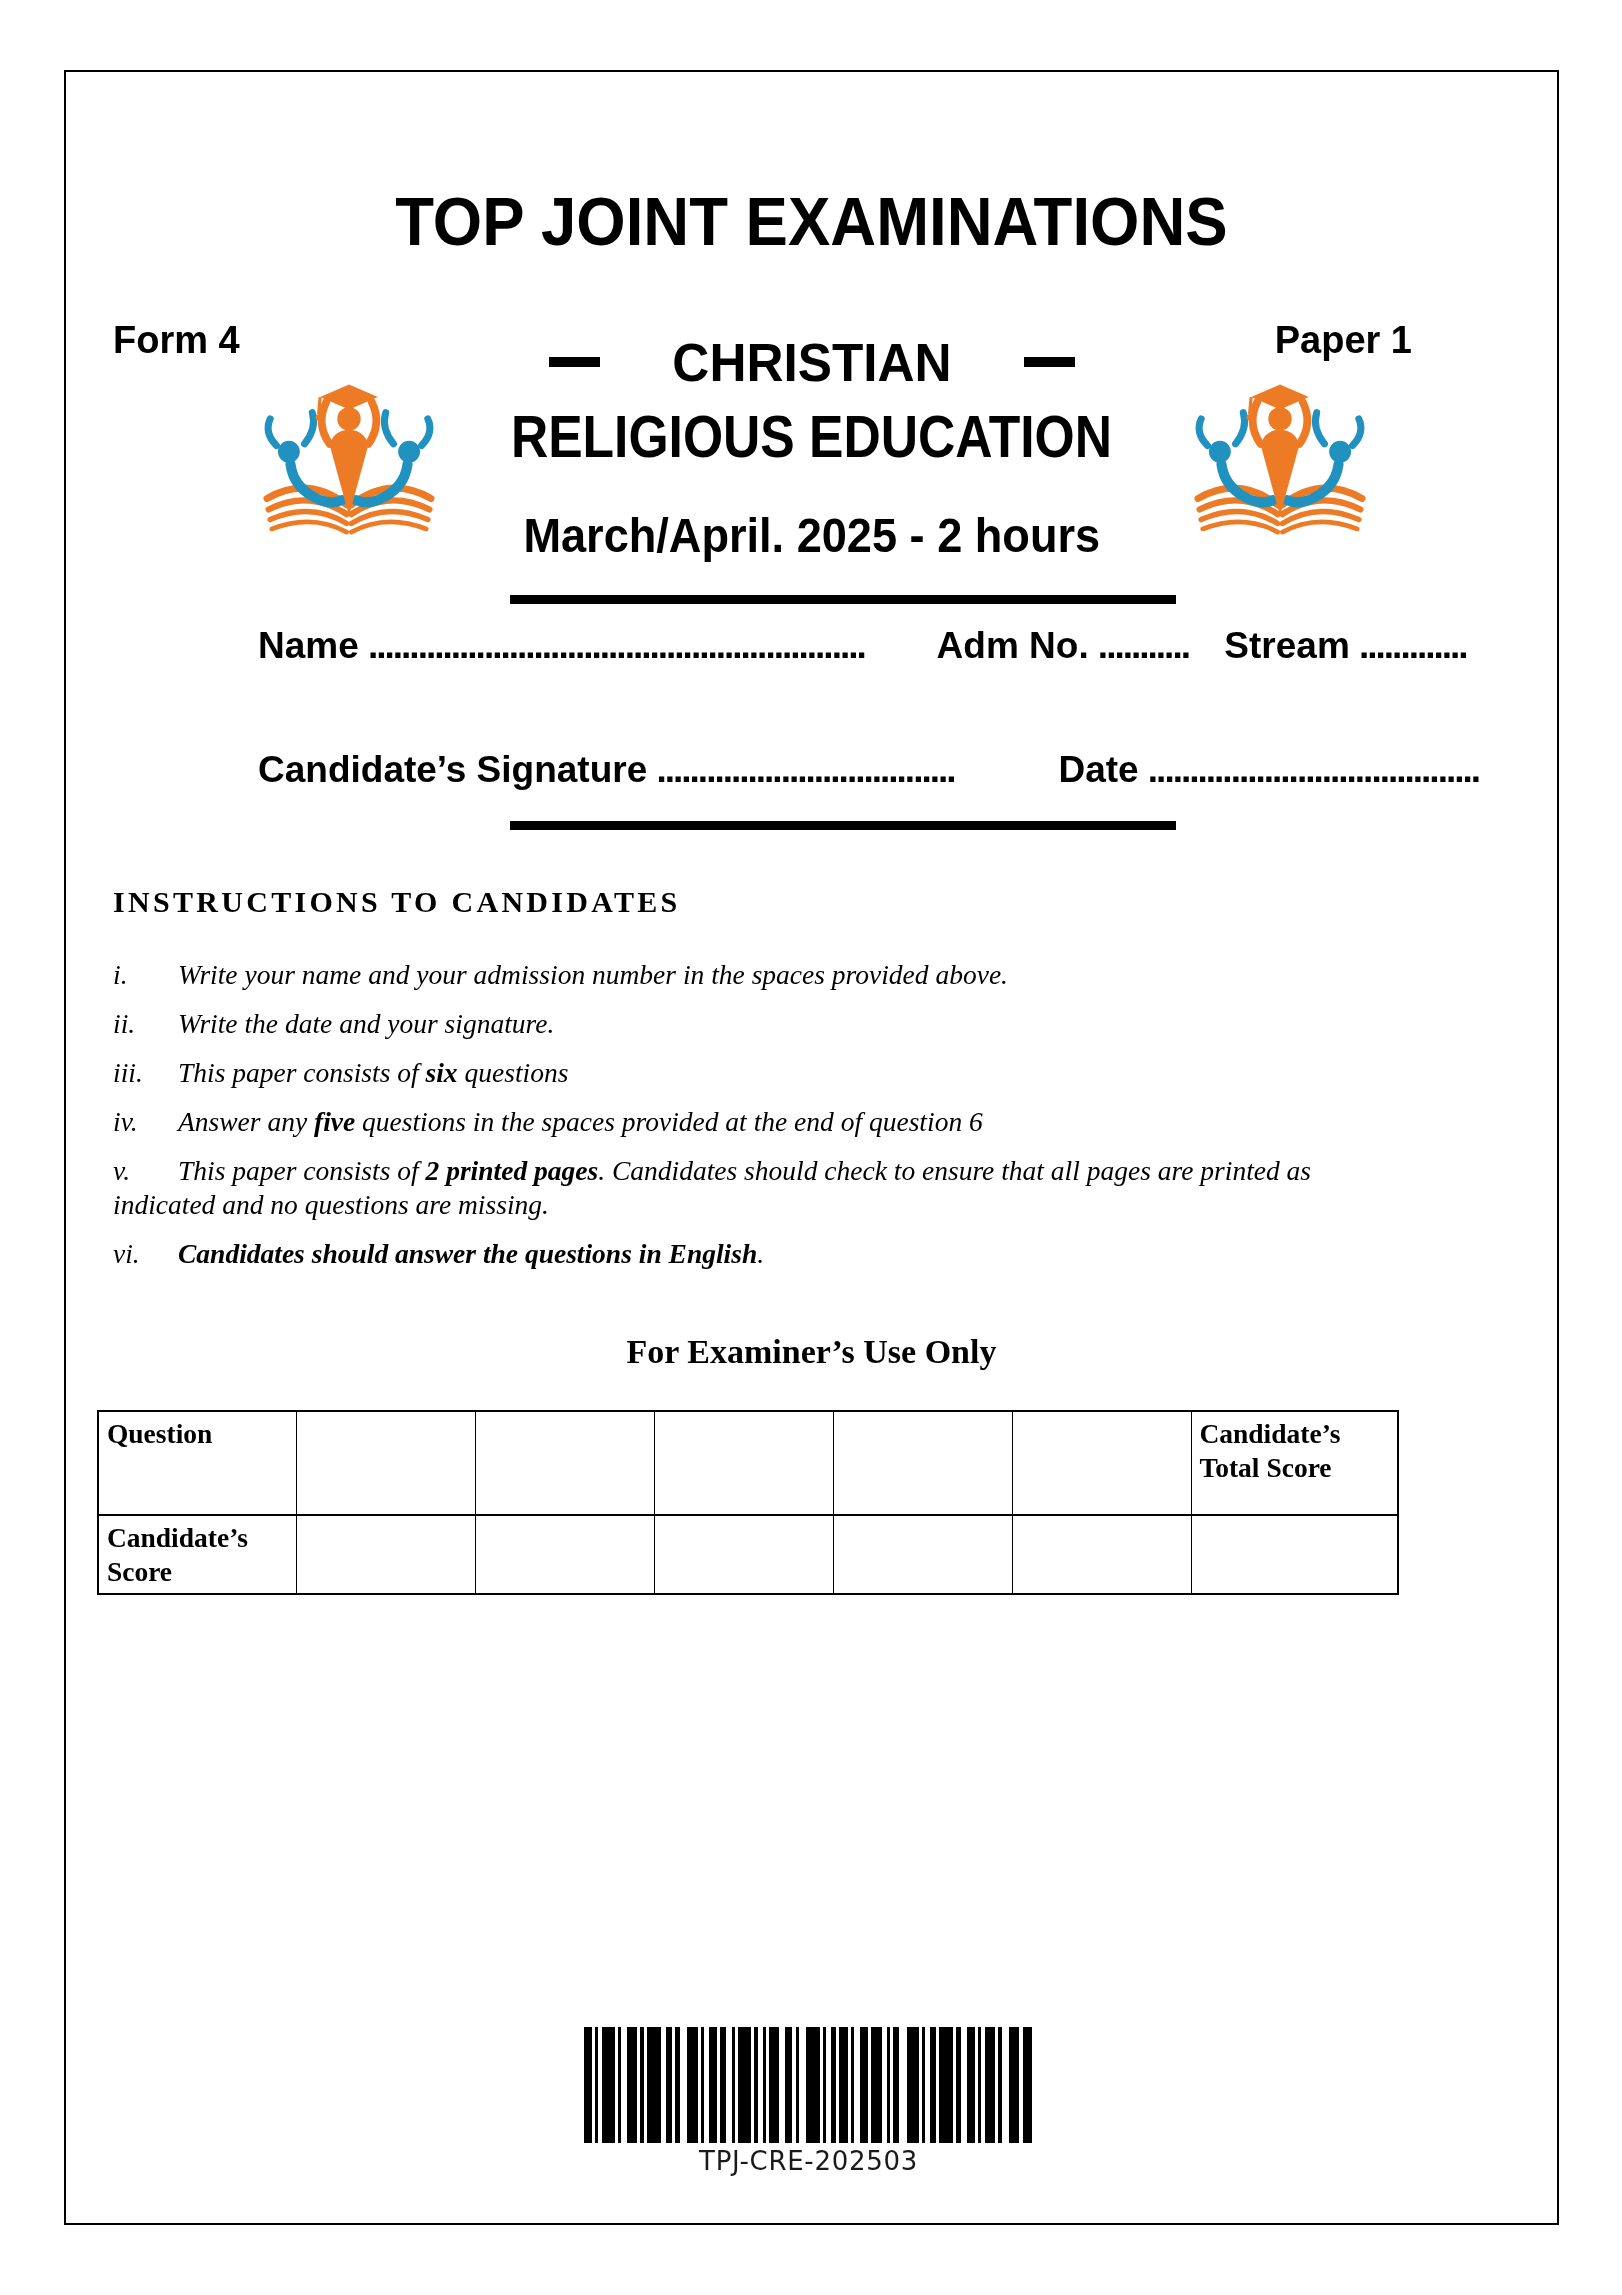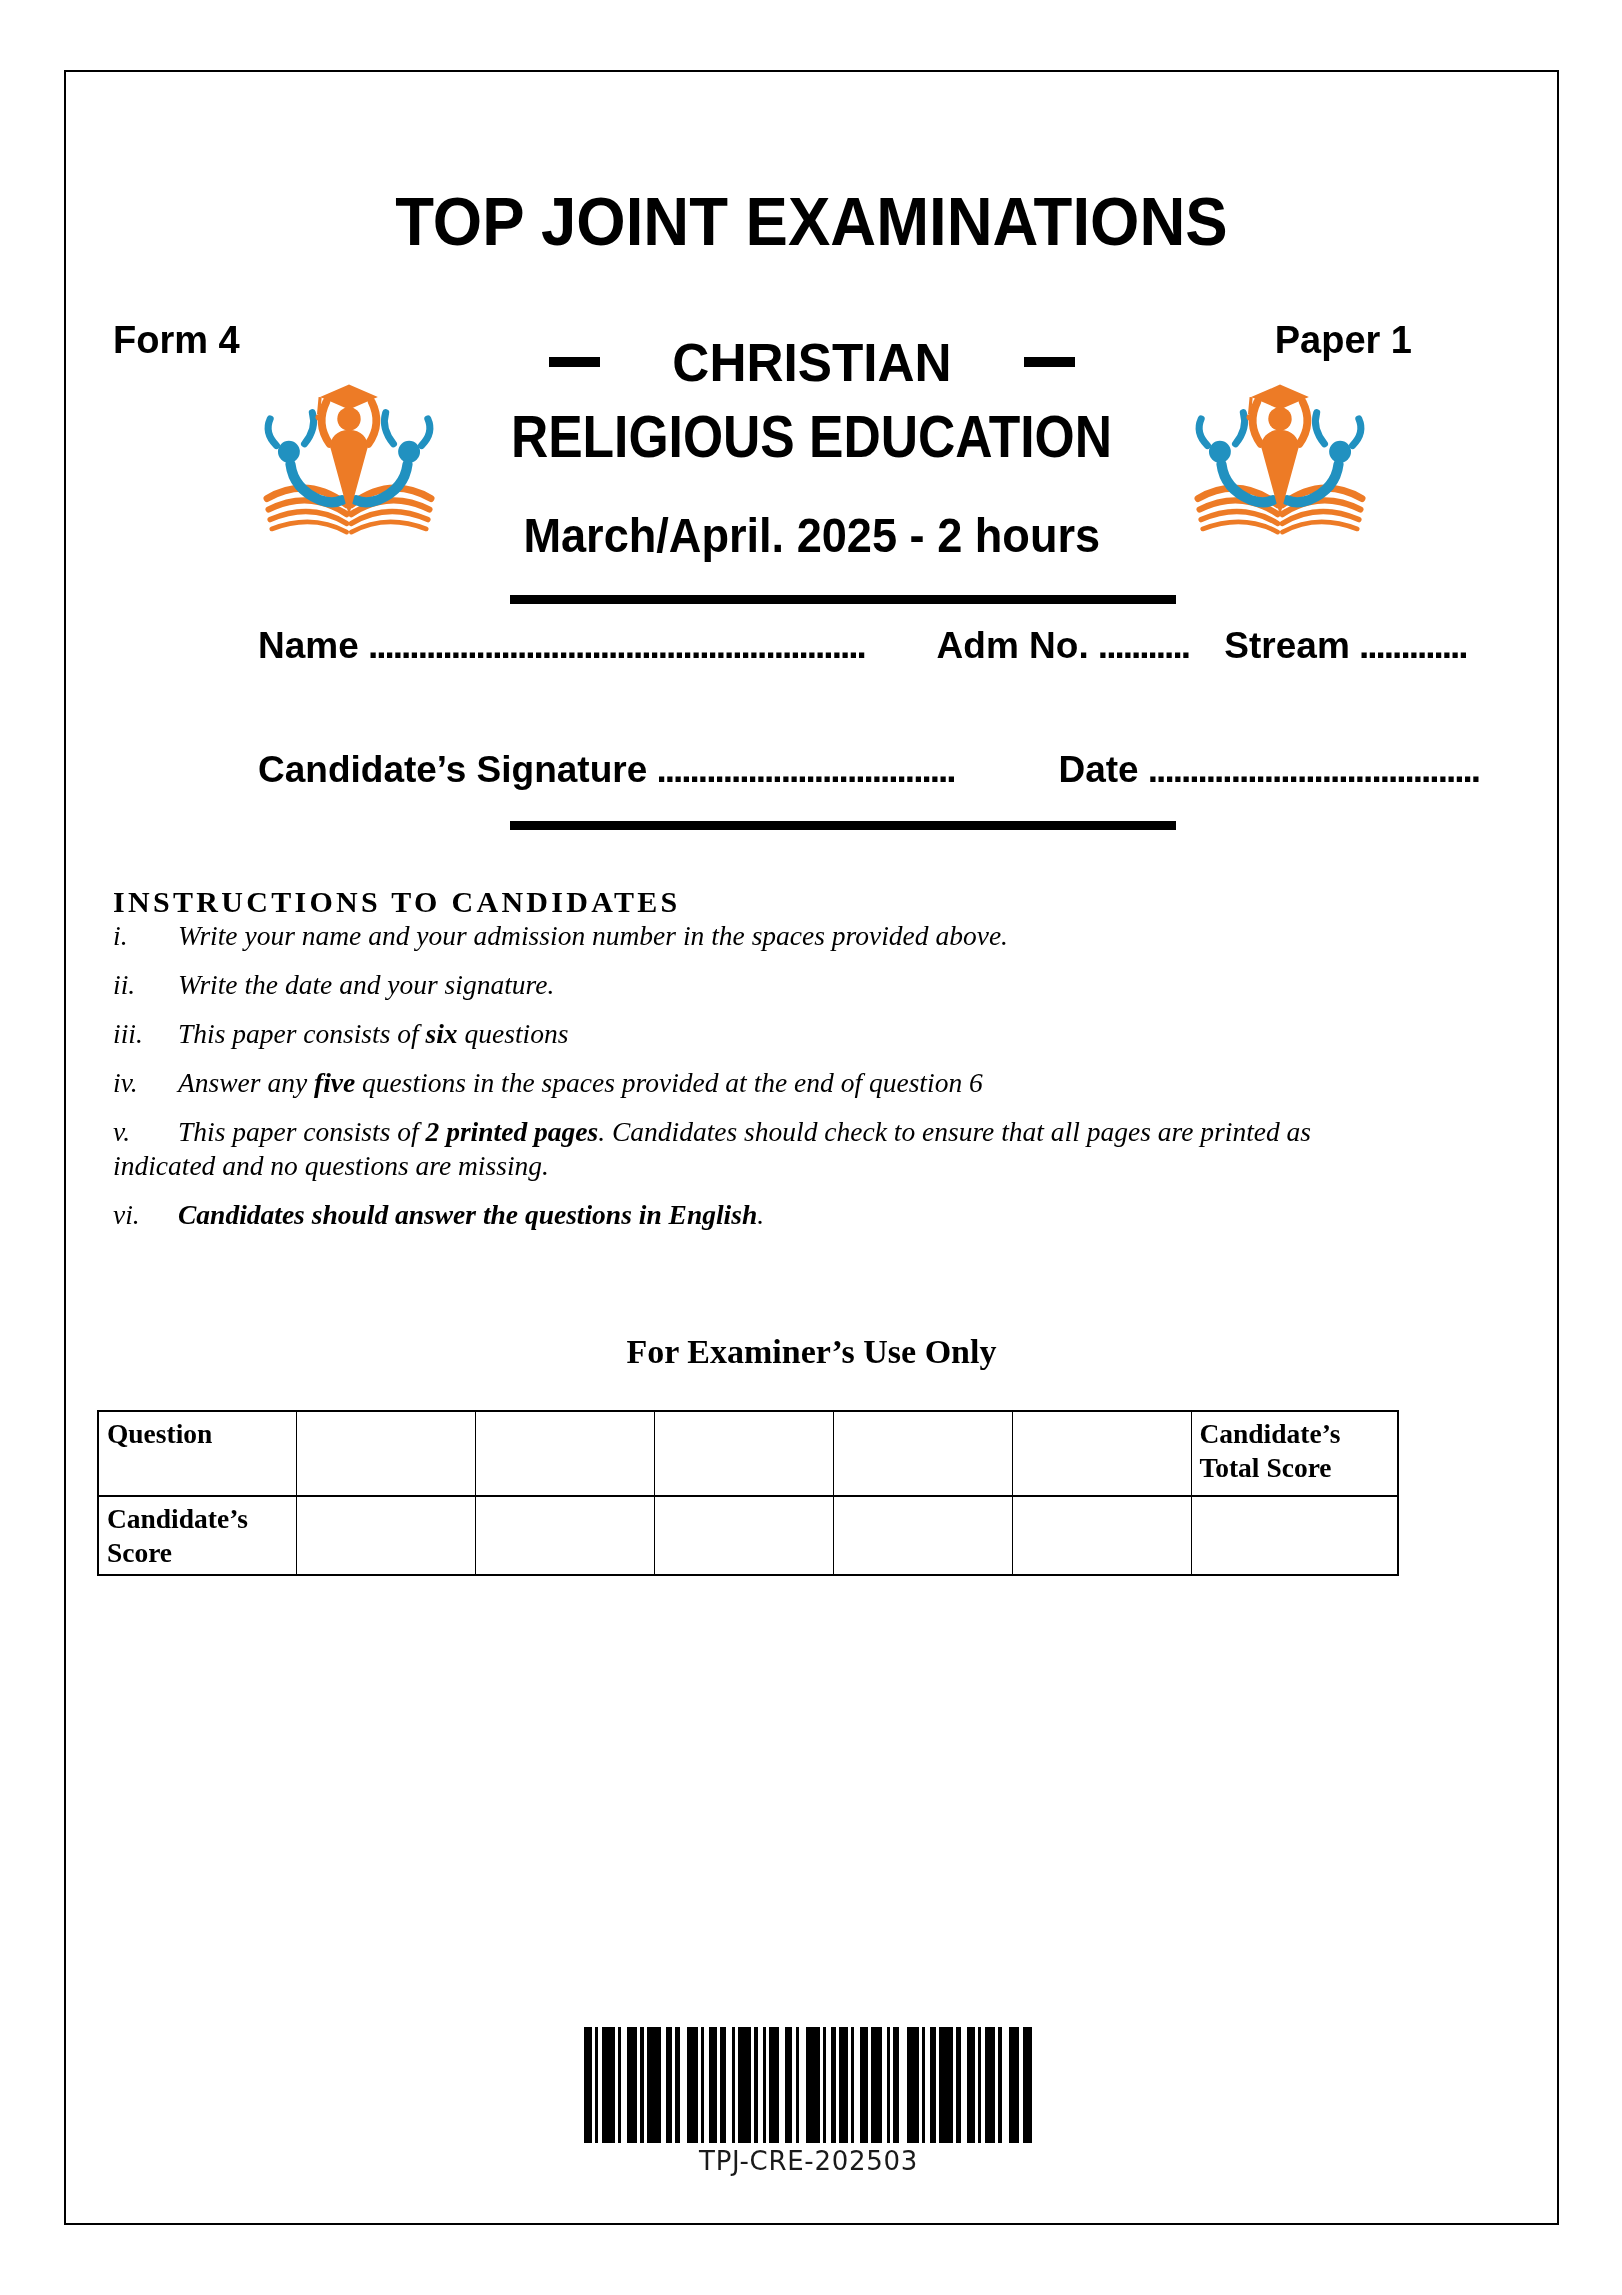--- a/index.html
+++ b/index.html
@@ -64,37 +64,37 @@
   .stream-lbl{margin-left:10.5px;}
   .stream-dots{flex:0 0 134px;margin-left:9.2px;}
   .sig-dots{flex:0 0 340px;margin-left:9.2px;}
   .sig-spacer{flex:0 0 62px;}
   .date-dots{flex:1 1 0;margin-left:9.2px;}
 
   .instructions{
     position:absolute;left:47px;top:813px;width:1335px;
     font-family:"Liberation Serif",serif;
   }
-  .ins-head{font-size:30px;font-weight:bold;letter-spacing:3.3px;font-style:normal;}
+  .ins-head{font-size:30px;font-weight:bold;letter-spacing:3.3px;margin-bottom:39px;font-style:normal;}
   .ins-item{font-style:italic;font-size:27.5px;line-height:34px;margin-bottom:15px;}
   .ins-num{display:inline-block;width:65px;}
   .seg-bold{font-weight:bold;}
   .ins-cont{margin-left:0;}
 
   .examiner-title{
     top:1263px;font-family:"Liberation Serif",serif;font-weight:bold;font-size:34px;
   }
   table.examiner{
     position:absolute;left:31px;top:1338px;width:1298px;
     border-collapse:collapse;table-layout:fixed;
     font-family:"Liberation Serif",serif;font-weight:bold;font-size:27.5px;line-height:1.22;
     border:2.6px solid #000;
   }
   table.examiner td{border:1.3px solid #000;vertical-align:top;padding:5.2px 7.9px;}
-  tr.row1{height:85px;}
+  tr.row1{height:104px;}
   tr.row1 td{border-bottom:2.6px solid #000;}
   tr.row2{height:76px;}
 
   .barcode{position:absolute;left:518px;top:1955px;width:449px;}
   .bars{height:116px;display:flex;align-items:stretch;}
   .bar{background:#000;height:100%;flex:0 0 auto;}
   .gap{background:transparent;height:100%;flex:0 0 auto;}
   .bar-label{
     text-align:center;font-size:26px;margin-top:2.6px;letter-spacing:0.7px;
     font-family:"DejaVu Sans",sans-serif;color:#1a1a1a;

